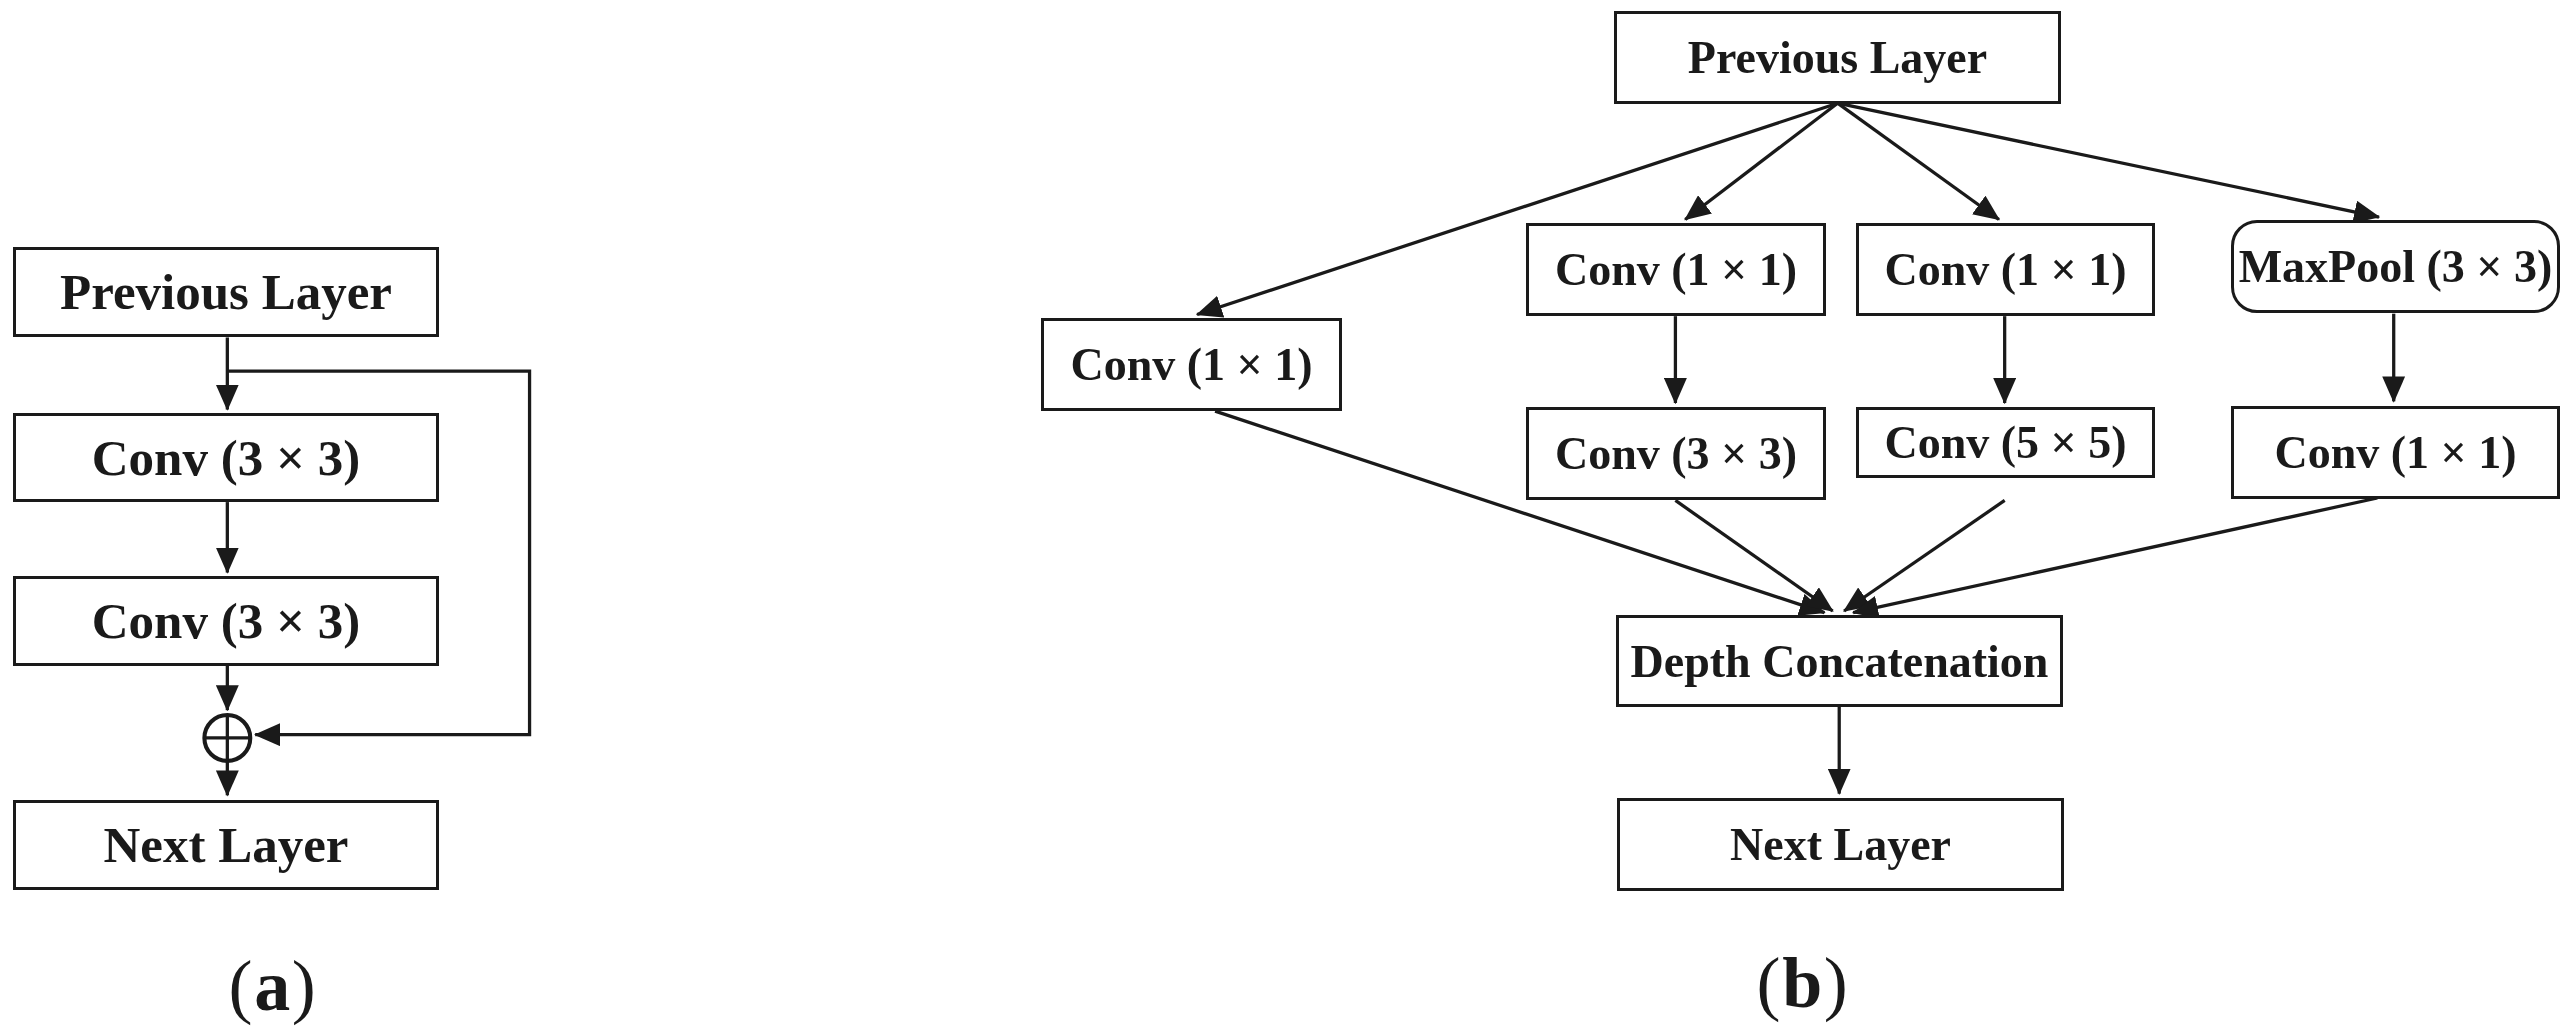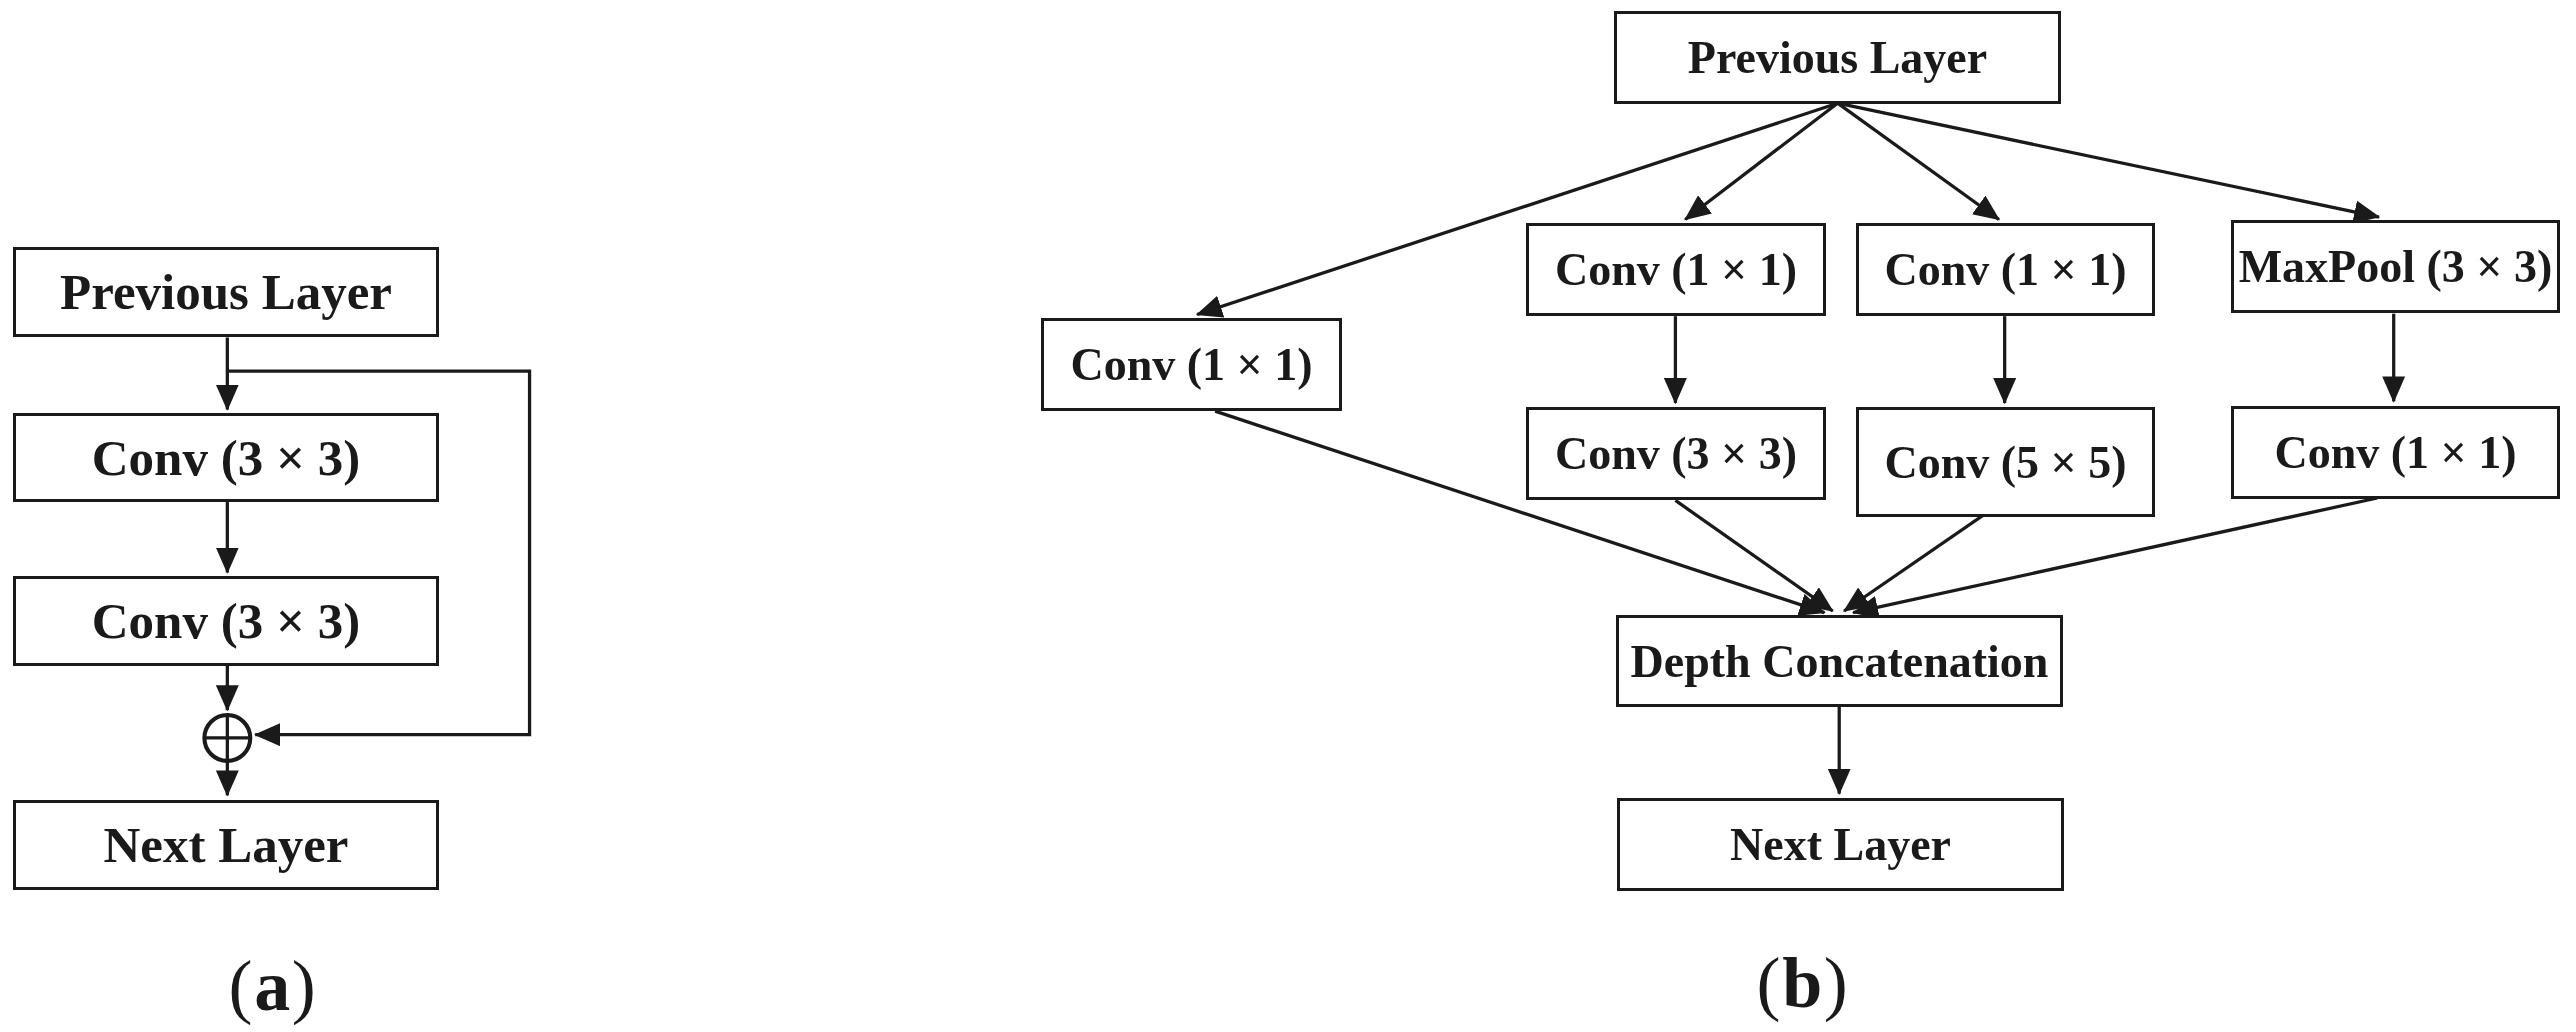--- a/index.html
+++ b/index.html
@@ -132,25 +132,25 @@
   <div class="node size-b" style="left:1526px; top:223px; width:300px; height:93px;">
     <span>Conv (1 × 1)</span>
   </div>
   <div class="node size-b" style="left:1526px; top:407px; width:300px; height:93px;">
     <span>Conv (3 × 3)</span>
   </div>
 
   <div class="node size-b" style="left:1856px; top:223px; width:299px; height:93px;">
     <span>Conv (1 × 1)</span>
   </div>
-  <div class="node size-b" style="left:1856px; top:407px; width:299px; height:110px;">
+  <div class="node size-b" style="left:1856px; top:407px; width:299px; height:71px;">
     <span>Conv (5 × 5)</span>
   </div>
 
-  <div class="node size-b" style="left:2231px; top:220px; width:329px; height:93px;">
+  <div class="node size-b" style="left:2231px; top:220px; width:329px; height:93px;border-radius:26px;">
     <span>MaxPool (3 × 3)</span>
   </div>
   <div class="node size-b" style="left:2231px; top:406px; width:329px; height:93px;">
     <span>Conv (1 × 1)</span>
   </div>
 
   <div class="node size-b" style="left:1616px; top:615px; width:447px; height:92px;">
     <span>Depth Concatenation</span>
   </div>
   <div class="node size-b" style="left:1617px; top:798px; width:447px; height:93px;">

